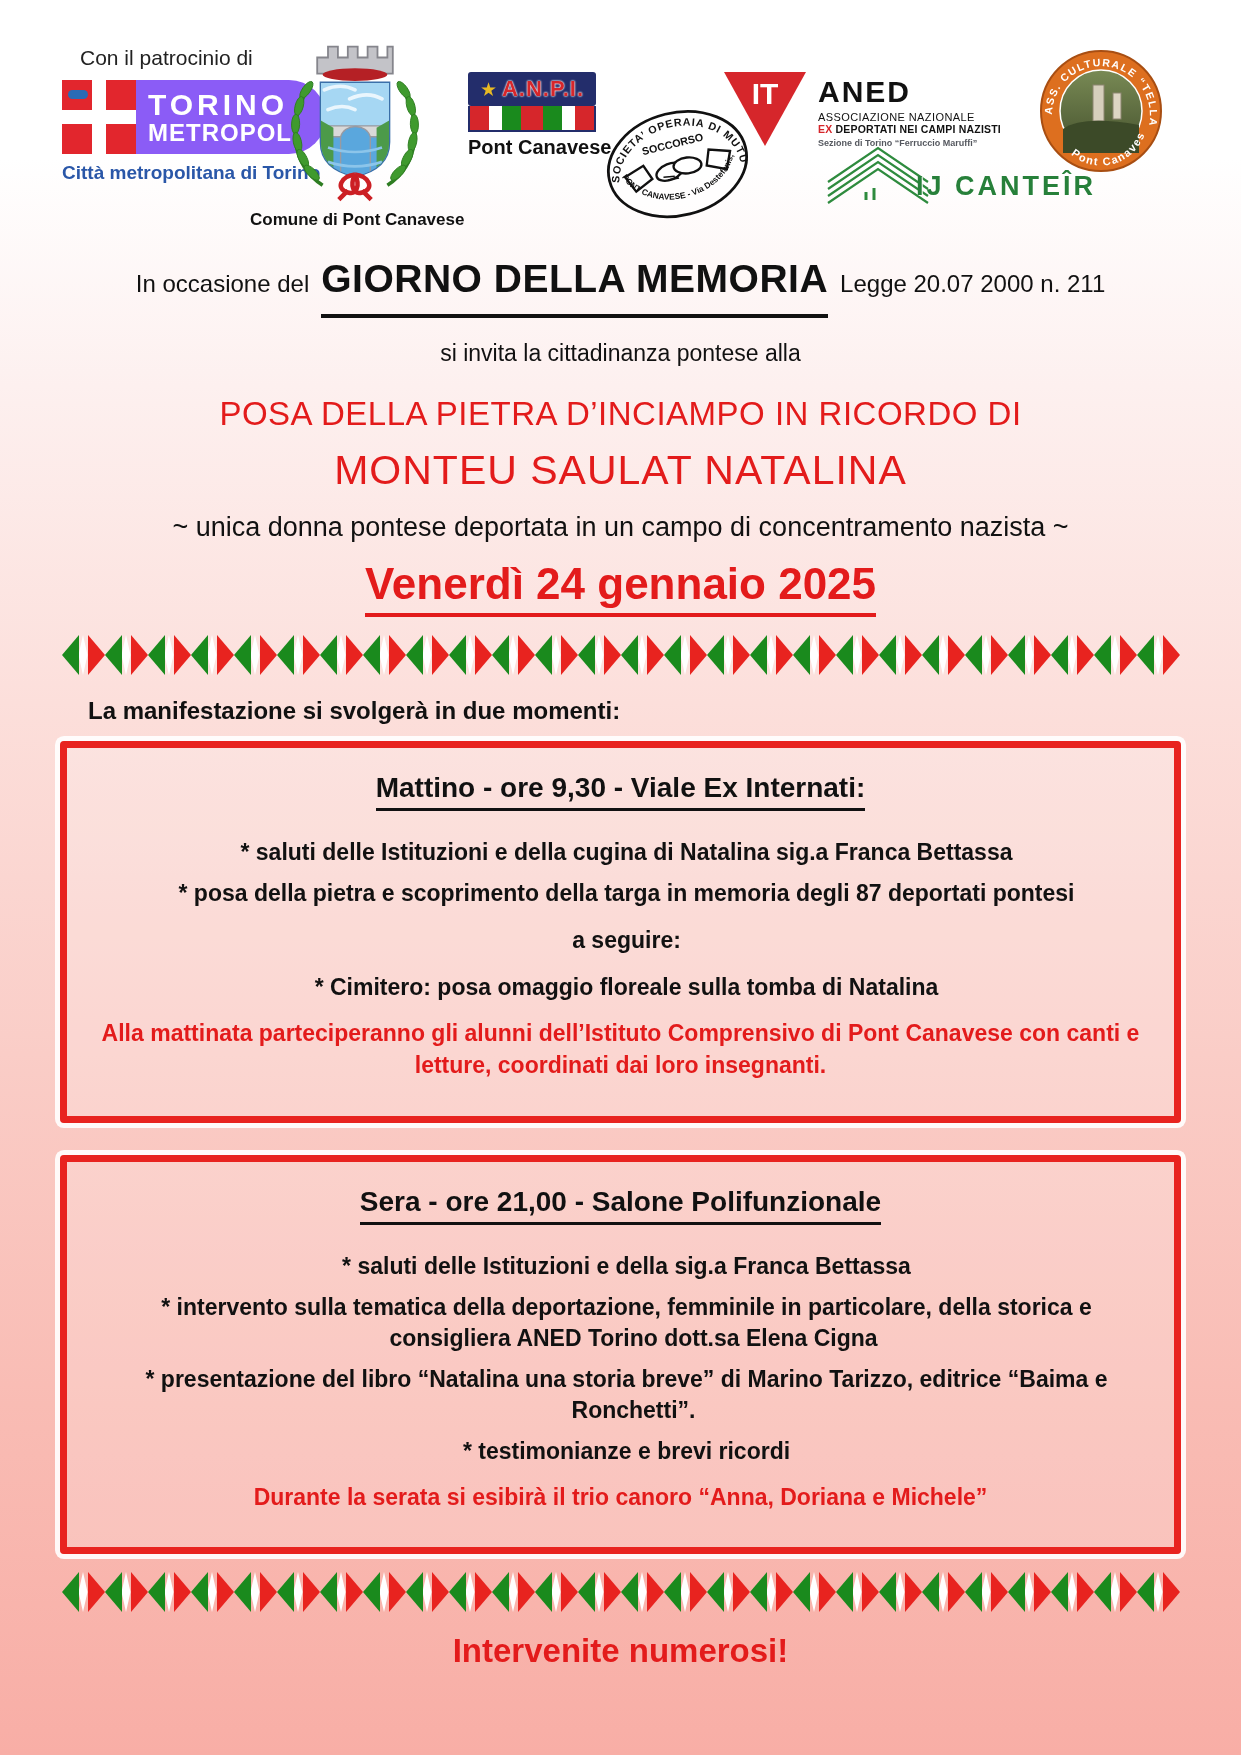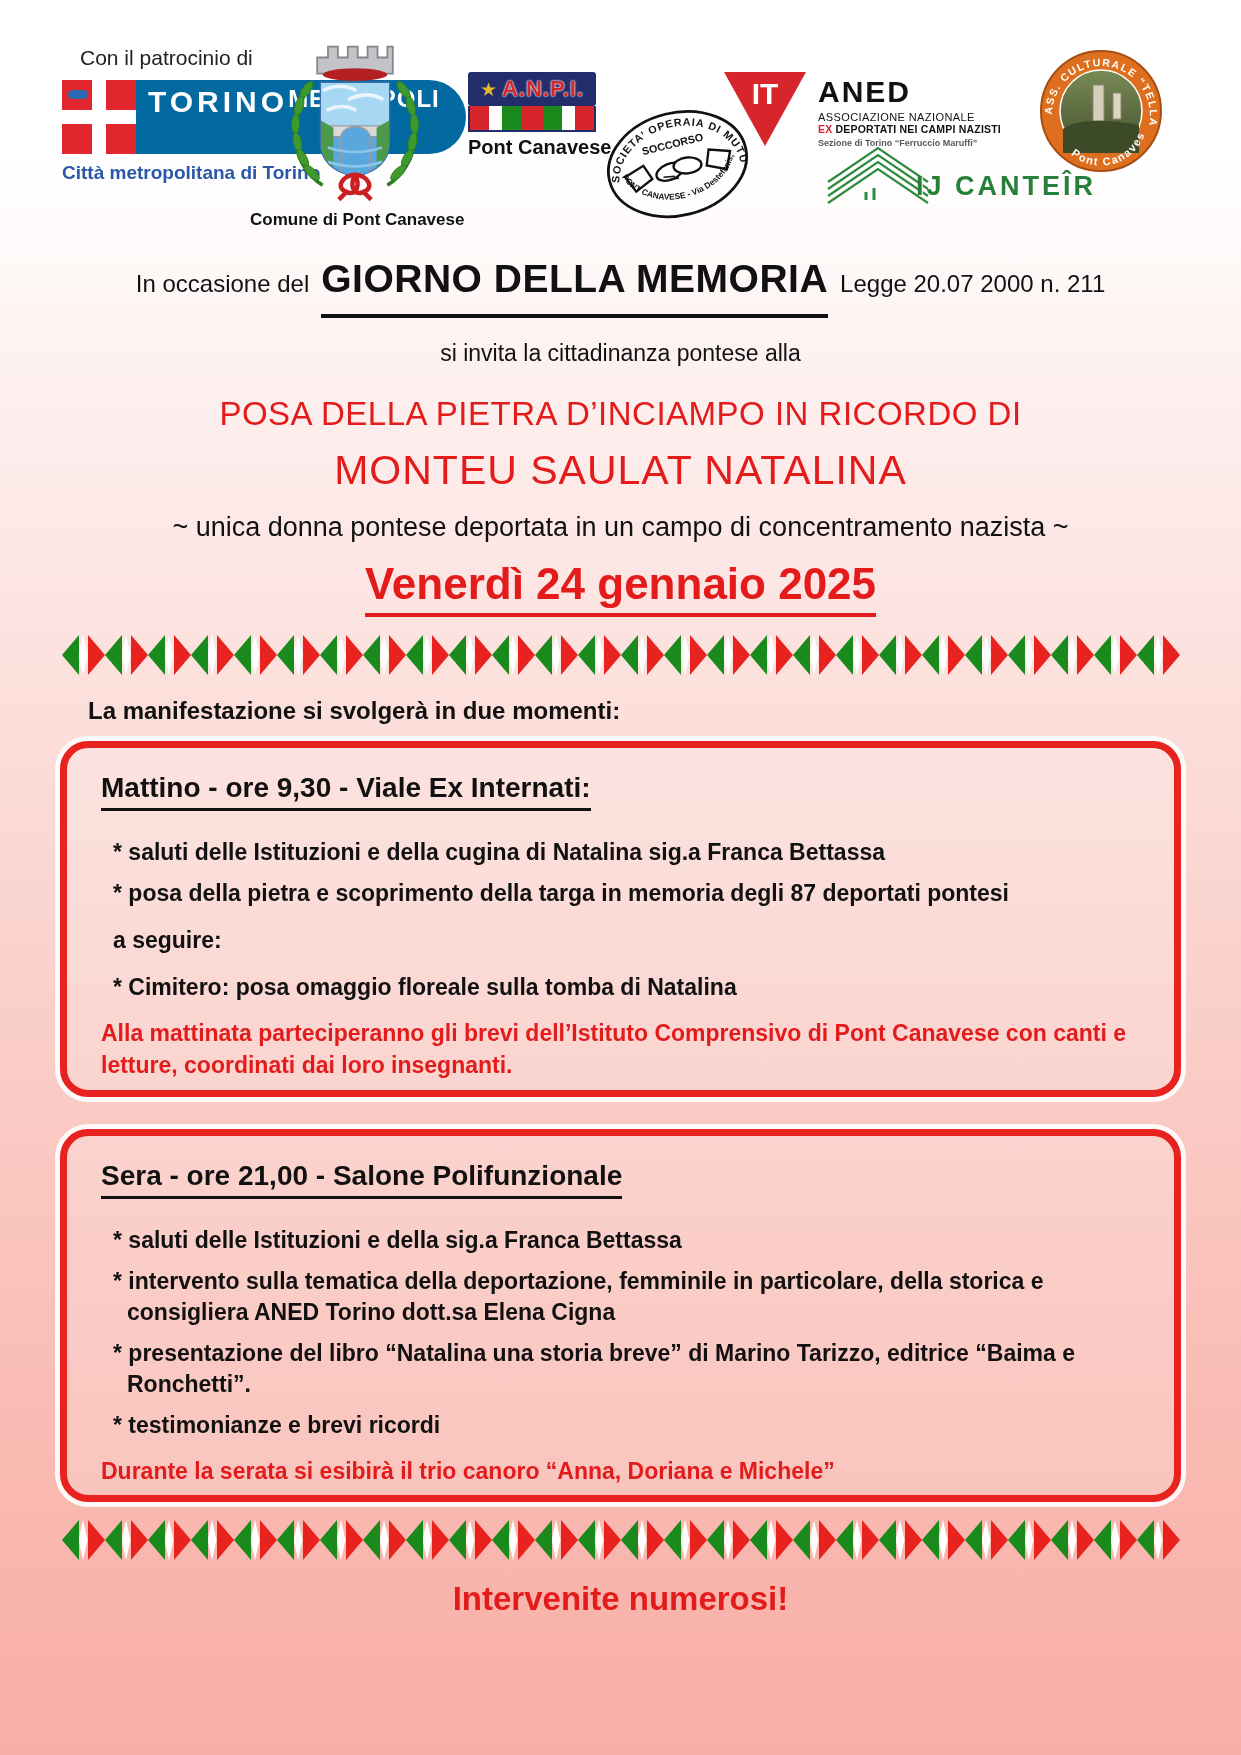--- a/index.html
+++ b/index.html
@@ -17,21 +17,21 @@
   }
   
   .header{position:relative;height:235px;}
   .patronage{position:absolute;left:62px;top:46px;width:230px;}
   .patronage-label{font-size:21px;color:#222;margin-bottom:10px;margin-left:18px;}
   .torino-logo{display:flex;align-items:stretch;height:74px;}
   .torino-shield{position:relative;width:74px;background:#e2262d;flex:none;}
   .torino-cross-v{position:absolute;left:30px;top:0;width:14px;height:100%;background:#fff;}
   .torino-cross-h{position:absolute;top:30px;left:0;height:14px;width:100%;background:#fff;}
   .torino-toro{position:absolute;left:6px;top:10px;width:20px;height:9px;background:#2a6bb5;border-radius:5px;}
-  .torino-pill{background:#0369a1;color:#fff;border-radius:0 40px 40px 0;padding:6px 26px 6px 12px;display:flex;flex-direction:row;justify-content:center;line-height:1.05;}
+  .torino-pill{background:#8b5cf6;color:#fff;border-radius:0 40px 40px 0;padding:6px 26px 6px 12px;display:flex;flex-direction:column;justify-content:center;line-height:1.05;}
   .torino-pill .l1{font-size:30px;font-weight:bold;letter-spacing:4px;}
   .torino-pill .l2{font-size:24px;font-weight:bold;letter-spacing:1px;}
   .torino-caption{color:#2a57a8;font-weight:bold;font-size:19px;margin-top:8px;white-space:nowrap;}
   .comune{position:absolute;left:250px;top:30px;width:210px;text-align:center;}
   .comune-caption{font-weight:bold;font-size:17px;margin-top:4px;white-space:nowrap;}
   .anpi{position:absolute;left:468px;top:72px;width:128px;text-align:center;}
   .anpi-top{background:#232d6b;border-radius:3px;padding:4px 6px;display:flex;align-items:center;justify-content:center;gap:5px;}
   .anpi-star{color:#e8b923;font-size:19px;line-height:1;}
   .anpi-acronym{color:#d6262b;font-weight:bold;font-size:22px;letter-spacing:1px;text-shadow:0 0 2px #fff,0 0 2px #fff;}
   .anpi-stripes{display:flex;height:26px;border:2px solid #232d6b;border-top:none;}
@@ -61,21 +61,21 @@
   .date-text{display:inline-block;color:var(--text-red);font-size:44px;font-weight:bold;border-bottom:4px solid var(--text-red);padding-bottom:4px;}
   
   .band{display:flex;justify-content:center;align-items:center;height:48px;margin:14px 56px 0;overflow:hidden;}
   .tri{flex:none;width:0;height:0;border-top:20px solid transparent;border-bottom:20px solid transparent;}
   .tri-green{border-right:17px solid var(--band-green);}
   .tri-red{border-left:17px solid var(--band-red);}
   .band-diamond{flex:none;width:9px;height:40px;background:#fff;clip-path:polygon(50% 0,100% 50%,50% 100%,0 50%);}
   
   .program{padding:0 60px;}
   .program-intro{font-size:24px;font-weight:bold;margin:18px 0 16px 28px;}
-  .pbox{border:7px solid var(--border-red);border-radius:28px;box-shadow:0 0 0 5px rgba(255,255,255,.9);padding:24px 34px 8px;background:rgba(255,255,255,.18);}
+  .pbox{border:7px solid var(--border-red);border-radius:4px;box-shadow:0 0 0 5px rgba(255,255,255,.9);padding:24px 34px 34px;background:rgba(255,255,255,.18);text-align:center;}
   .pbox-heading{display:inline-block;font-size:28px;font-weight:bold;border-bottom:3px solid #111;padding-bottom:4px;margin-bottom:16px;}
   .pitem{font-size:23px;font-weight:bold;line-height:1.35;margin:10px 0;padding-left:26px;text-indent:-14px;}
   .pitem.plain{padding-left:12px;text-indent:0;margin:16px 0;}
   .pnote{color:var(--text-red);font-size:23px;font-weight:bold;line-height:1.4;margin-top:14px;}
   .box-gap{height:32px;}
   
   .closing{color:var(--text-red);font-size:33px;font-weight:bold;text-align:center;margin-top:16px;}
 </style>
 </head>
 <body>
@@ -335,21 +335,21 @@
 
 <div class="program">
   <div class="program-intro">La manifestazione si svolgerà in due momenti:</div>
 
   <div class="pbox">
     <span class="pbox-heading">Mattino - ore 9,30 - Viale Ex Internati:</span>
     <div class="pitem">* saluti delle Istituzioni e della cugina di Natalina sig.a Franca Bettassa</div>
     <div class="pitem">* posa della pietra e scoprimento della targa in memoria degli 87 deportati pontesi</div>
     <div class="pitem plain">a seguire:</div>
     <div class="pitem">* Cimitero: posa omaggio floreale sulla tomba di Natalina</div>
-    <div class="pnote">Alla mattinata parteciperanno gli brevi dell’Istituto Comprensivo di Pont Canavese con canti e letture, coordinati dai loro insegnanti.</div>
+    <div class="pnote">Alla mattinata parteciperanno gli alunni dell’Istituto Comprensivo di Pont Canavese con canti e letture, coordinati dai loro insegnanti.</div>
   </div>
 
   <div class="box-gap"></div>
 
   <div class="pbox">
     <span class="pbox-heading">Sera - ore 21,00 - Salone Polifunzionale</span>
     <div class="pitem">* saluti delle Istituzioni e della sig.a Franca Bettassa</div>
     <div class="pitem">* intervento sulla tematica della deportazione, femminile in particolare, della storica e consigliera ANED Torino dott.sa Elena Cigna</div>
     <div class="pitem">* presentazione del libro “Natalina una storia breve” di Marino Tarizzo, editrice “Baima e Ronchetti”.</div>
     <div class="pitem">* testimonianze e brevi ricordi</div>

